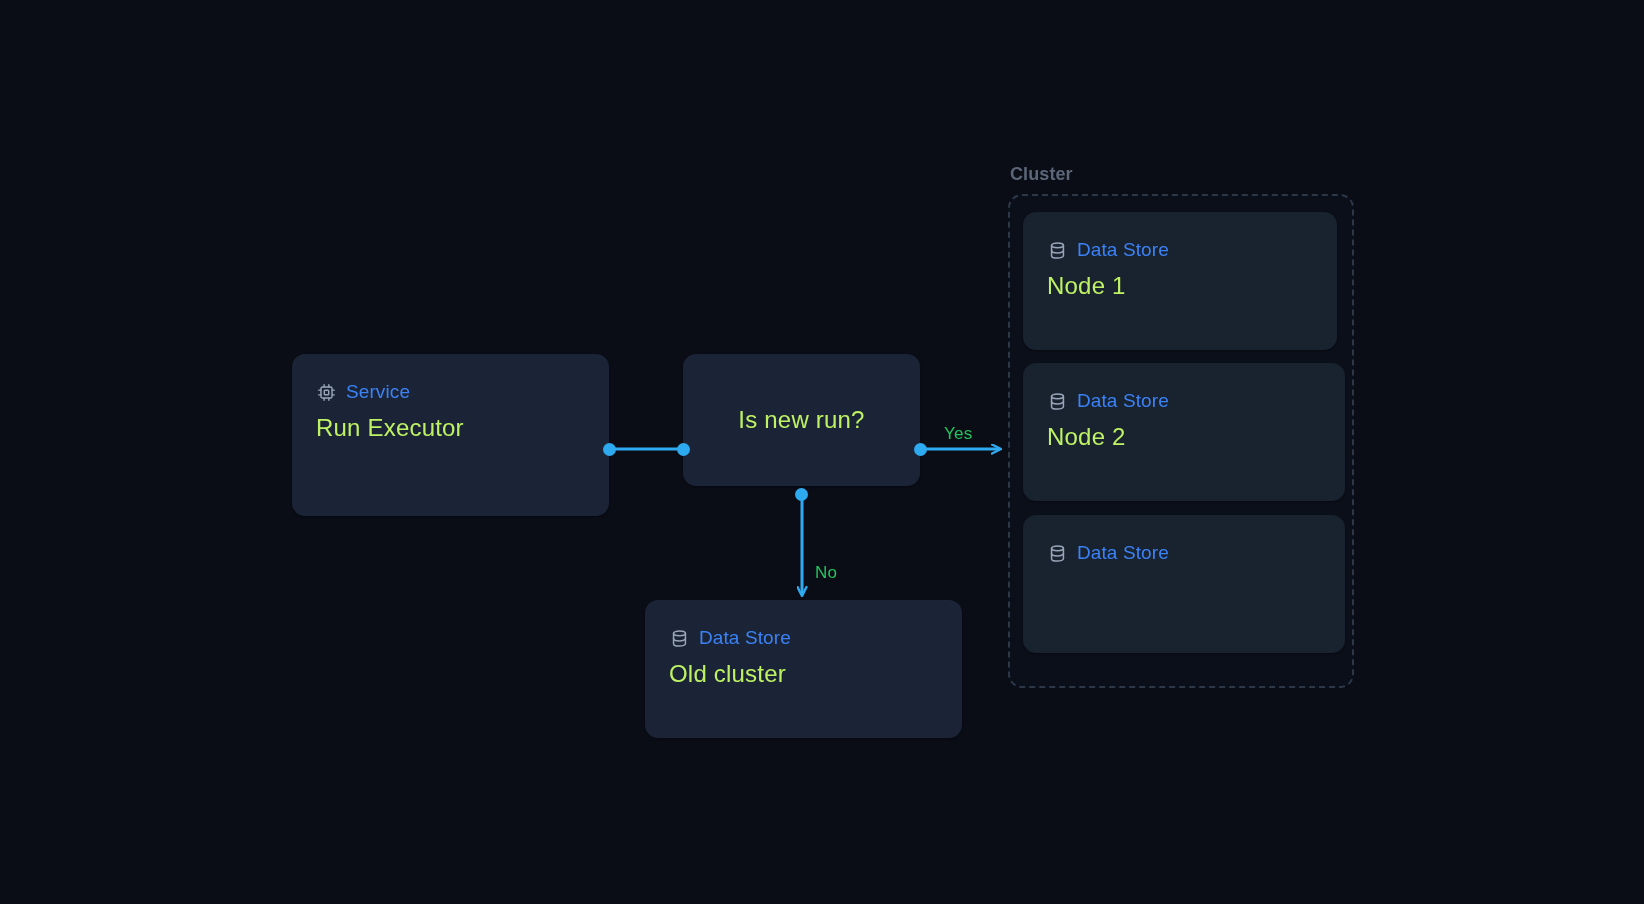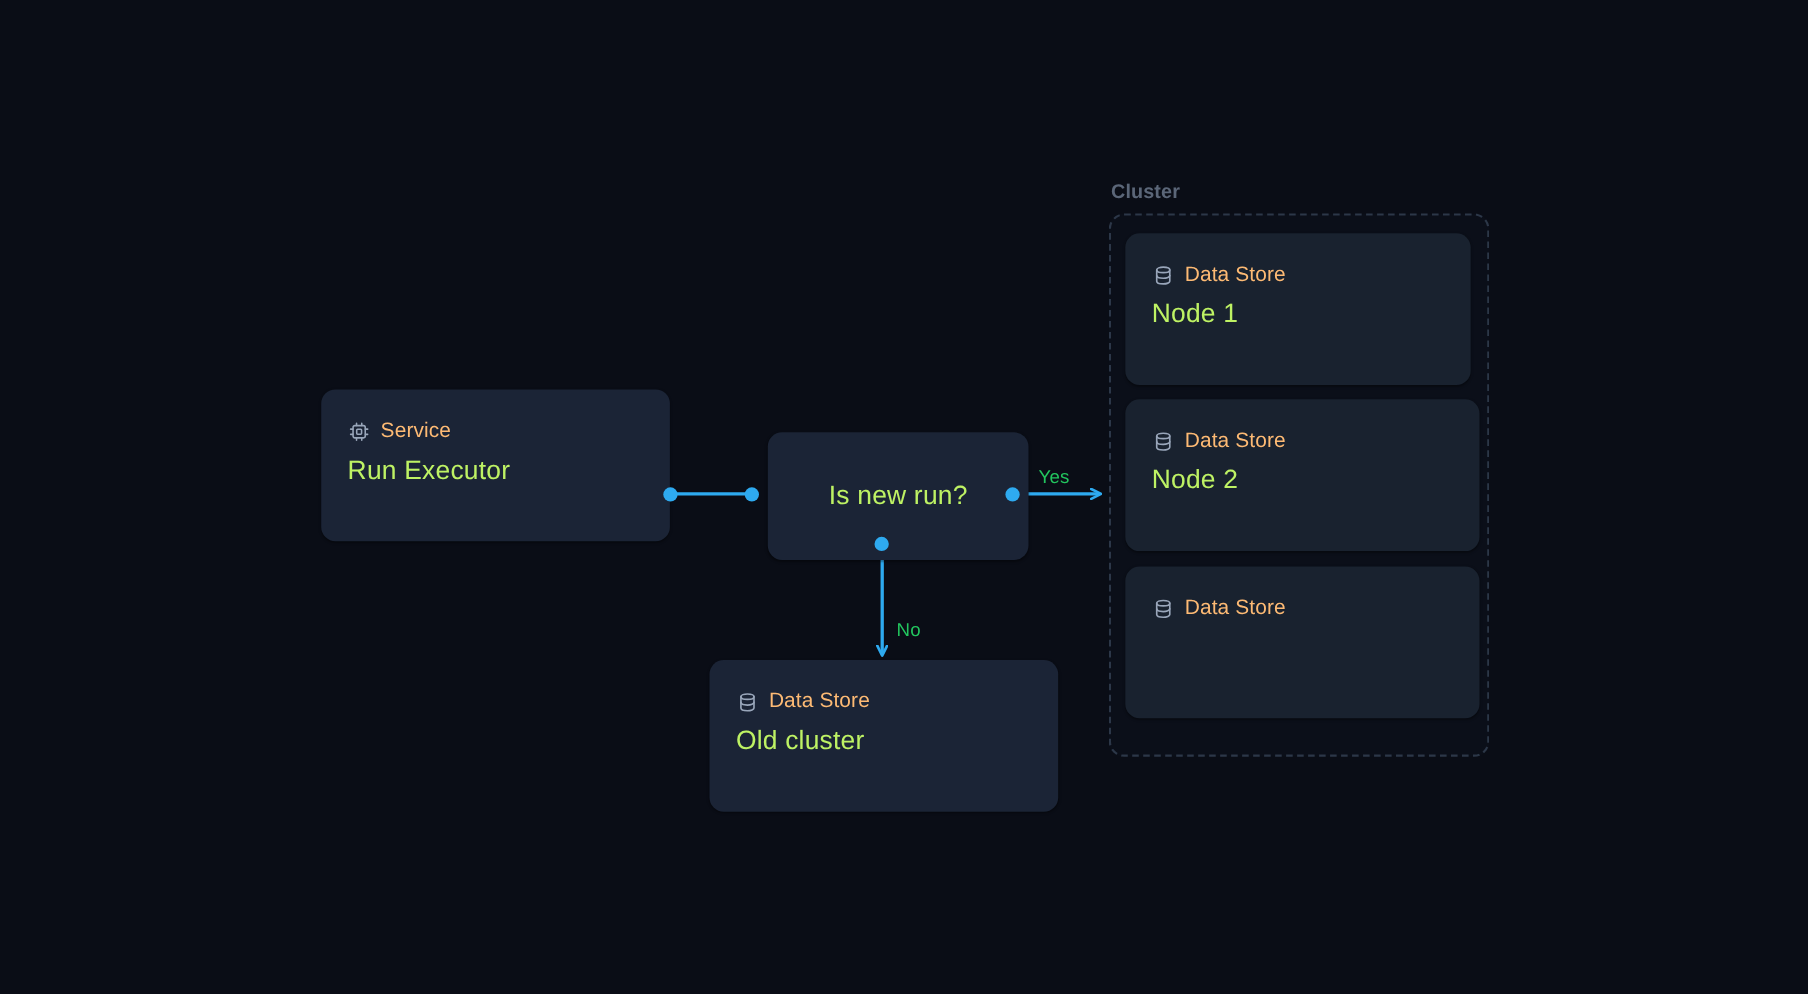--- a/index.html
+++ b/index.html
@@ -76,21 +76,21 @@
     display: inline-flex;
     align-items: center;
     justify-content: center;
     width: 21px;
     height: 21px;
     flex: 0 0 21px;
     color: #99a6ba;
   }
   .node-kind {
     font-size: 19px;
-    color: #fdba74;
+    color: #3b82f6;
     letter-spacing: 0.1px;
     white-space: nowrap;
   }
   .node-title {
     margin-top: 10px;
     font-size: 24px;
     color: #bef264;
     letter-spacing: 0.2px;
     white-space: nowrap;
   }
@@ -189,37 +189,37 @@
         <svg width="19" height="19" viewBox="0 0 24 24" fill="none" stroke="currentColor" stroke-width="1.9" stroke-linecap="round" stroke-linejoin="round">
           <ellipse cx="12" cy="5.5" rx="7.5" ry="3.1"></ellipse>
           <path d="M4.5 5.5 v13 a7.5 3.1 0 0 0 15 0 v-13"></path>
           <path d="M4.5 12 a7.5 3.1 0 0 0 15 0"></path>
         </svg>
       </span>
       <span class="node-kind">Data Store</span>
     </div>
   </div>
 
-  <div class="node" style="left:292px; top:354px; width:317px; height:138px;">
+  <div class="node" style="left:292px; top:354px; width:317px; height:162px;">
     <div class="node-head">
       <span class="ico">
         <svg width="19" height="19" viewBox="0 0 24 24" fill="none" stroke="currentColor" stroke-width="1.8" stroke-linecap="round" stroke-linejoin="round">
           <rect x="5" y="5" width="14" height="14" rx="2"></rect>
           <rect x="9.2" y="9.2" width="5.6" height="5.6" rx="1"></rect>
           <path d="M9 2.2 v2.6 M15 2.2 v2.6 M9 19.2 v2.6 M15 19.2 v2.6"></path>
           <path d="M2.2 9 h2.6 M2.2 15 h2.6 M19.2 9 h2.6 M19.2 15 h2.6"></path>
         </svg>
       </span>
       <span class="node-kind">Service</span>
     </div>
     <div class="node-title">Run Executor</div>
   </div>
   <span class="handle" style="left:603px; top:443px;"></span>
 
-  <div class="node decision" style="left:698px; top:354px; width:237px; height:116px;margin-top:39px;">
+  <div class="node decision" style="left:683px; top:354px; width:237px; height:132px;">
     <div class="node-title">Is new run?</div>
   </div>
   <span class="handle" style="left:677px; top:443px;"></span>
   <span class="handle" style="left:914px; top:443px;"></span>
   <span class="handle" style="left:795px; top:488px;"></span>
 
   <div class="node" style="left:645px; top:600px; width:317px; height:138px;">
     <div class="node-head">
       <span class="ico">
         <svg width="19" height="19" viewBox="0 0 24 24" fill="none" stroke="currentColor" stroke-width="1.9" stroke-linecap="round" stroke-linejoin="round">

